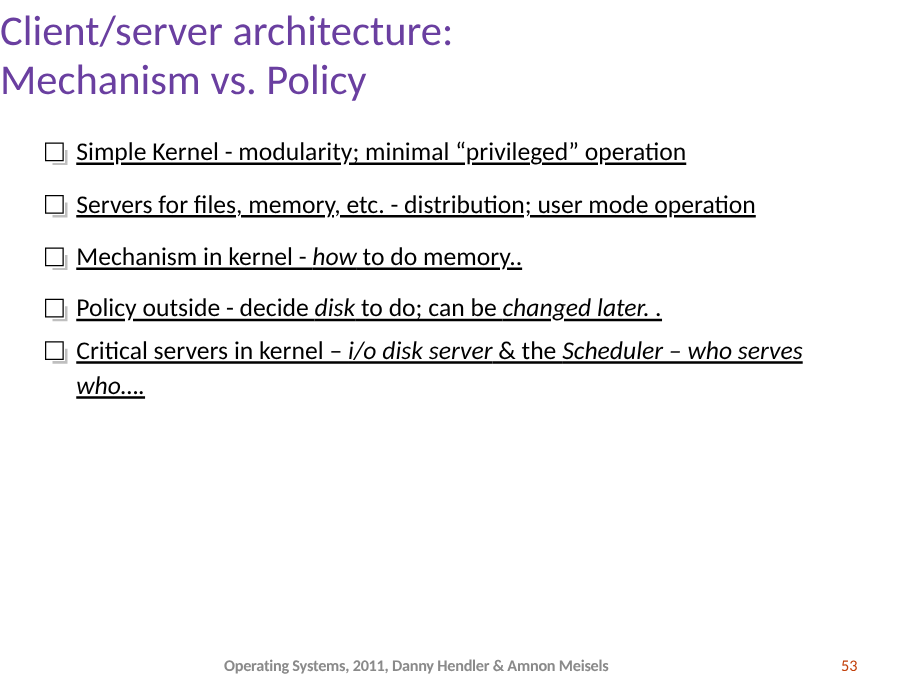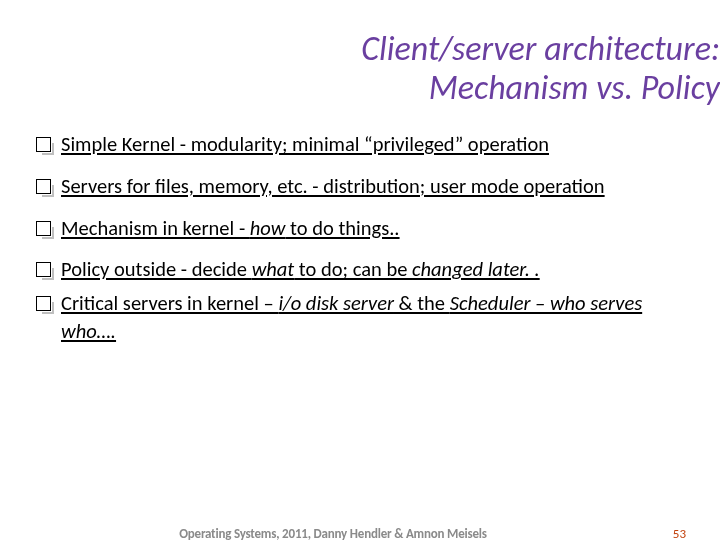--- a/index.html
+++ b/index.html
@@ -5,26 +5,25 @@
   * { margin: 0; padding: 0; box-sizing: border-box; }
   body {
     width: 720px;
     height: 540px;
     background: #ffffff;
     font-family: Calibri, "Segoe UI", Arial, sans-serif;
     position: relative;
     overflow: hidden;
   }
   .title {
-    text-align: right;
+    text-align: left;
     color: #6a3fa0;
-    font-style: italic;
     font-size: 34px;
     line-height: 1.15;
-    padding-top: 29px;
+    padding-top: 6px;
     padding-bottom: 10px;
     font-weight: 400;
   }
   .content {
     padding: 0 30px 0 36px;
   }
   .bullet-item {
     display: flex;
     align-items: flex-start;
     margin-top: 14px;
@@ -99,26 +98,26 @@
   </div>
 
   <div class="bullet-item">
     <span class="bullet-box"></span>
     <span class="bullet-text">Servers for files, memory, etc. - distribution; user mode operation</span>
   </div>
 
 
   <div class="bullet-item">
     <span class="bullet-box"></span>
-    <span class="bullet-text"><span>Mechanism in kernel - </span><em>how</em><span> to do things..</span></span>
+    <span class="bullet-text"><span>Mechanism in kernel - </span><em>how</em><span> to do memory..</span></span>
   </div>
 
   <div class="bullet-item">
     <span class="bullet-box"></span>
-    <span class="bullet-text"><span>Policy outside - decide </span><em>what</em><span> to do; can be </span><em>changed later. .</em></span>
+    <span class="bullet-text"><span>Policy outside - decide </span><em>disk</em><span> to do; can be </span><em>changed later. .</em></span>
   </div>
 
   <div class="bullet-item tight">
     <span class="bullet-box"></span>
     <span class="bullet-text"><span>Critical servers in kernel – </span><em>i/o disk server</em><span> &amp; the </span><em>Scheduler – who serves who….</em></span>
   </div>
 
 </div>
 
 <div class="footer">

